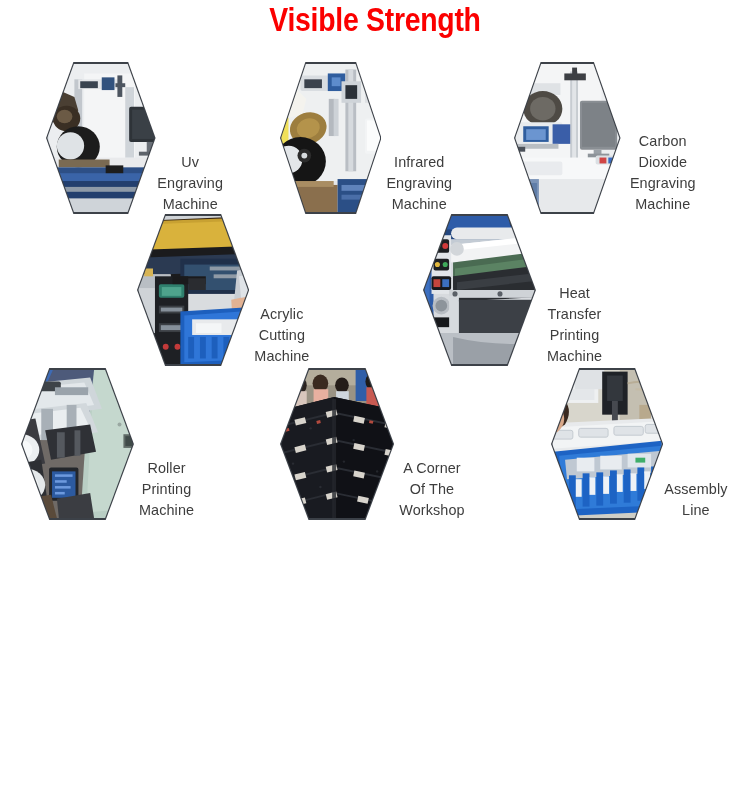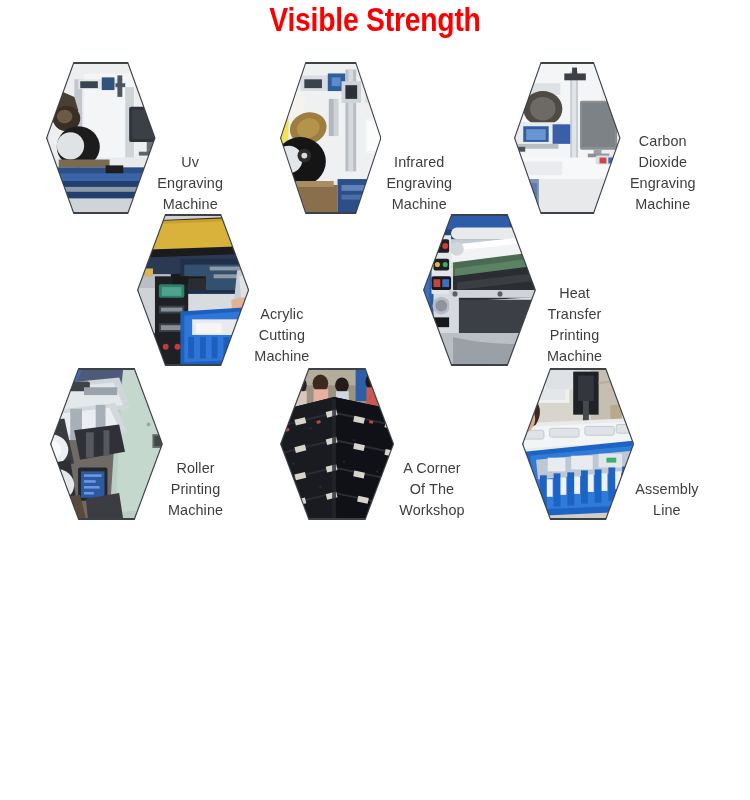--- a/index.html
+++ b/index.html
@@ -84,21 +84,21 @@
   .gallery {
     margin-top: 22px;
   }
   .row {
     display: flex;
     justify-content: center;
     align-items: flex-start;
   }
   .row-1 { gap: 56px; }
   .row-2 { gap: 108px; margin-top: 0px; }
-  .row-3 { gap: 52px; margin-top: 2px; }
+  .row-3 { gap: 81px; margin-top: 2px; }
 
   .cell {
     width: 178px;
     display: flex;
     flex-direction: row;
     align-items: flex-end;
   }
   .cell-wide { width: 190px; }
 
   .hex-wrap {

